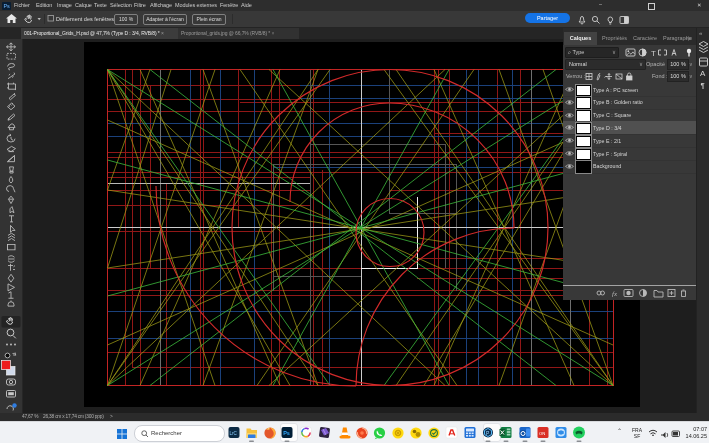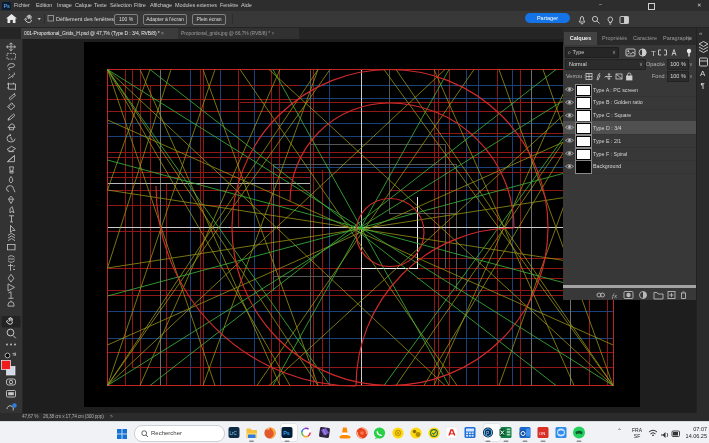--- a/index.html
+++ b/index.html
@@ -397,21 +397,21 @@
       <div style="position:absolute;left:0;top:76.80000000000001px;width:133px;height:12.8px;border-bottom:1px solid #333;">
         <svg width="9" height="13" style="position:absolute;left:2px;top:0">
           <path d="M0.5 6.4 q4-3.6 8 0 q-4 3.6-8 0 z" fill="none" stroke="#c0c0c0" stroke-width="0.7"></path>
           <circle cx="4.5" cy="6.4" r="1.3" fill="#c0c0c0"></circle>
         </svg>
         <div style="position:absolute;left:13px;top:1.5px;width:13px;height:9.5px;background:#000;border:0.5px solid #000;outline:1px solid #888;"></div>
         <span style="position:absolute;left:30px;top:3.5px;font-size:5.3px;color:#d6d6d6;">Background</span>
       </div>
     </div>
 
-    <div class="abs" style="left:0;top:257px;width:133px;height:15px;border-top:3px solid #a3a3a3;">
+    <div class="abs" style="left:0;top:257px;width:133px;height:15px;border-top:1px solid #a3a3a3;">
       <svg width="133" height="15">
         <g fill="none" stroke="#b9b9b9" stroke-width="0.9">
           <circle cx="36" cy="7" r="2"></circle>
           <circle cx="39.5" cy="7" r="2"></circle>
           <text x="49" y="10" font-size="7" font-style="italic" fill="#b9b9b9" stroke="none" font-family="Liberation Serif">fx</text>
           <rect x="61" y="3.5" width="9" height="7" rx="1"></rect>
           <circle cx="65.5" cy="7" r="2.2" fill="#b9b9b9" stroke="none"></circle>
           <circle cx="80" cy="7" r="3.5"></circle>
           <path d="M80 3.5 a3.5 3.5 0 0 1 0 7 z" fill="#b9b9b9" stroke="none"></path>
           <path d="M91 4.5 l3 0 l1 1.5 l5 0 l0 5 l-9 0 z"></path>

